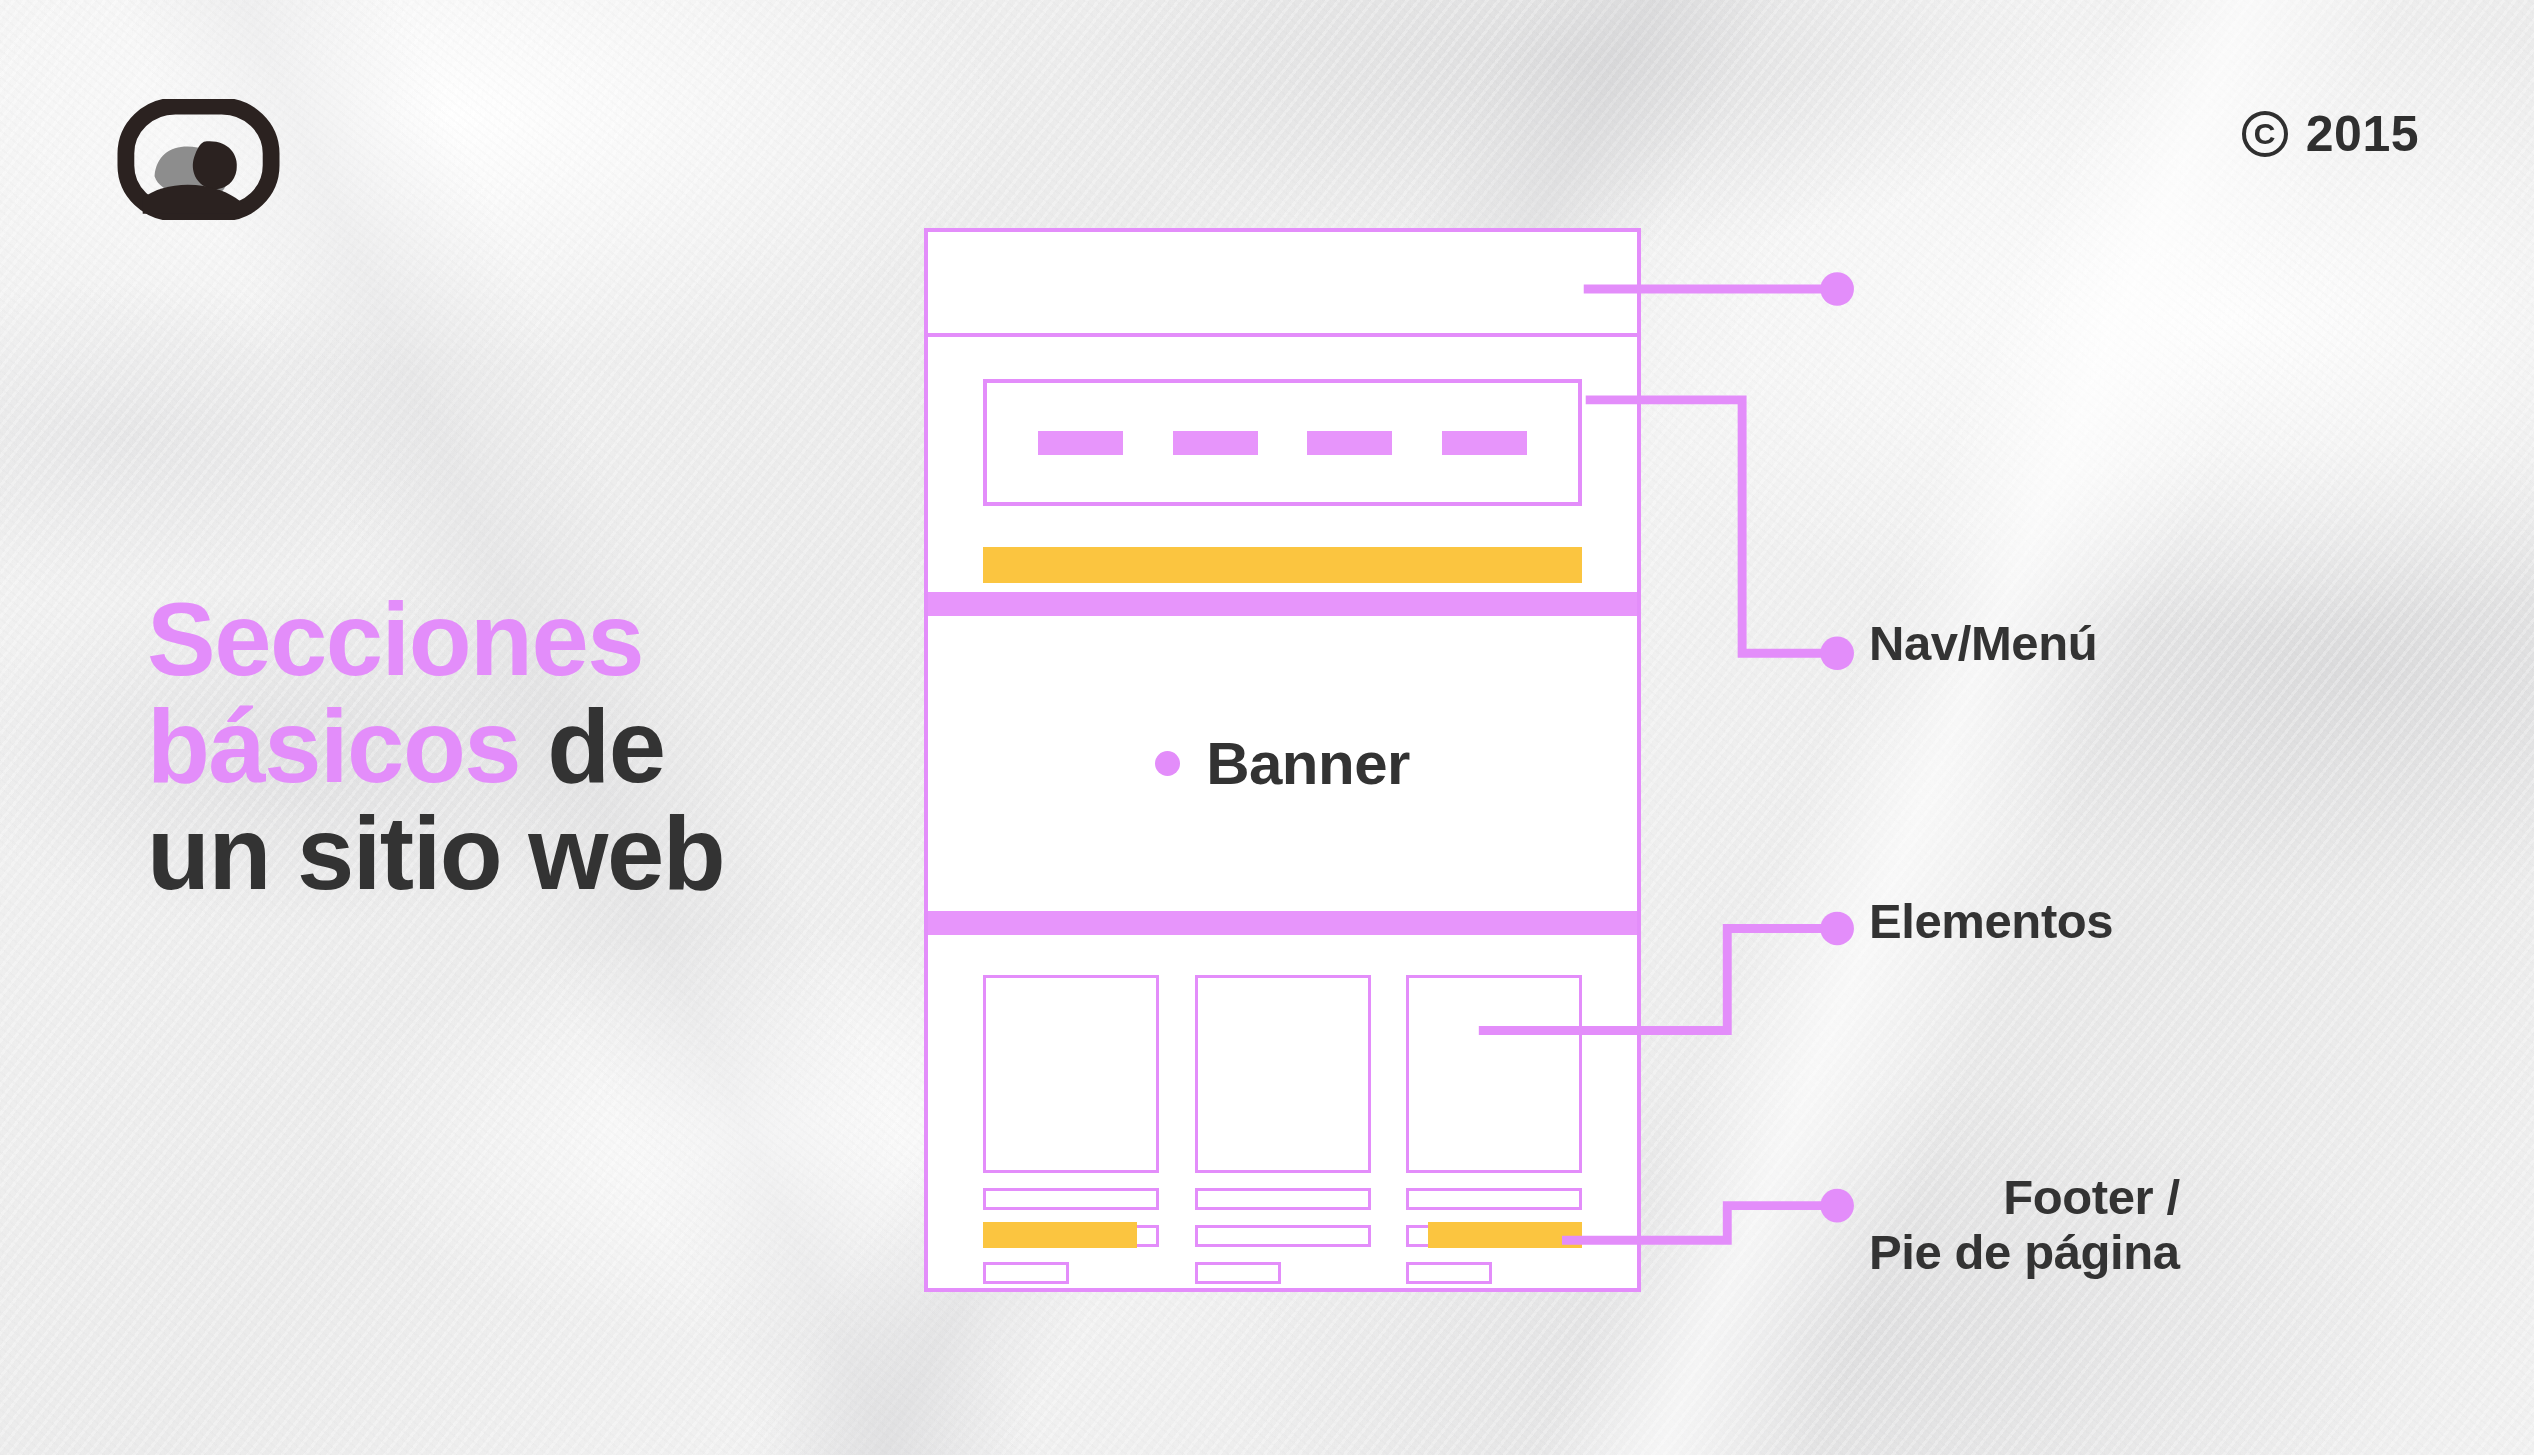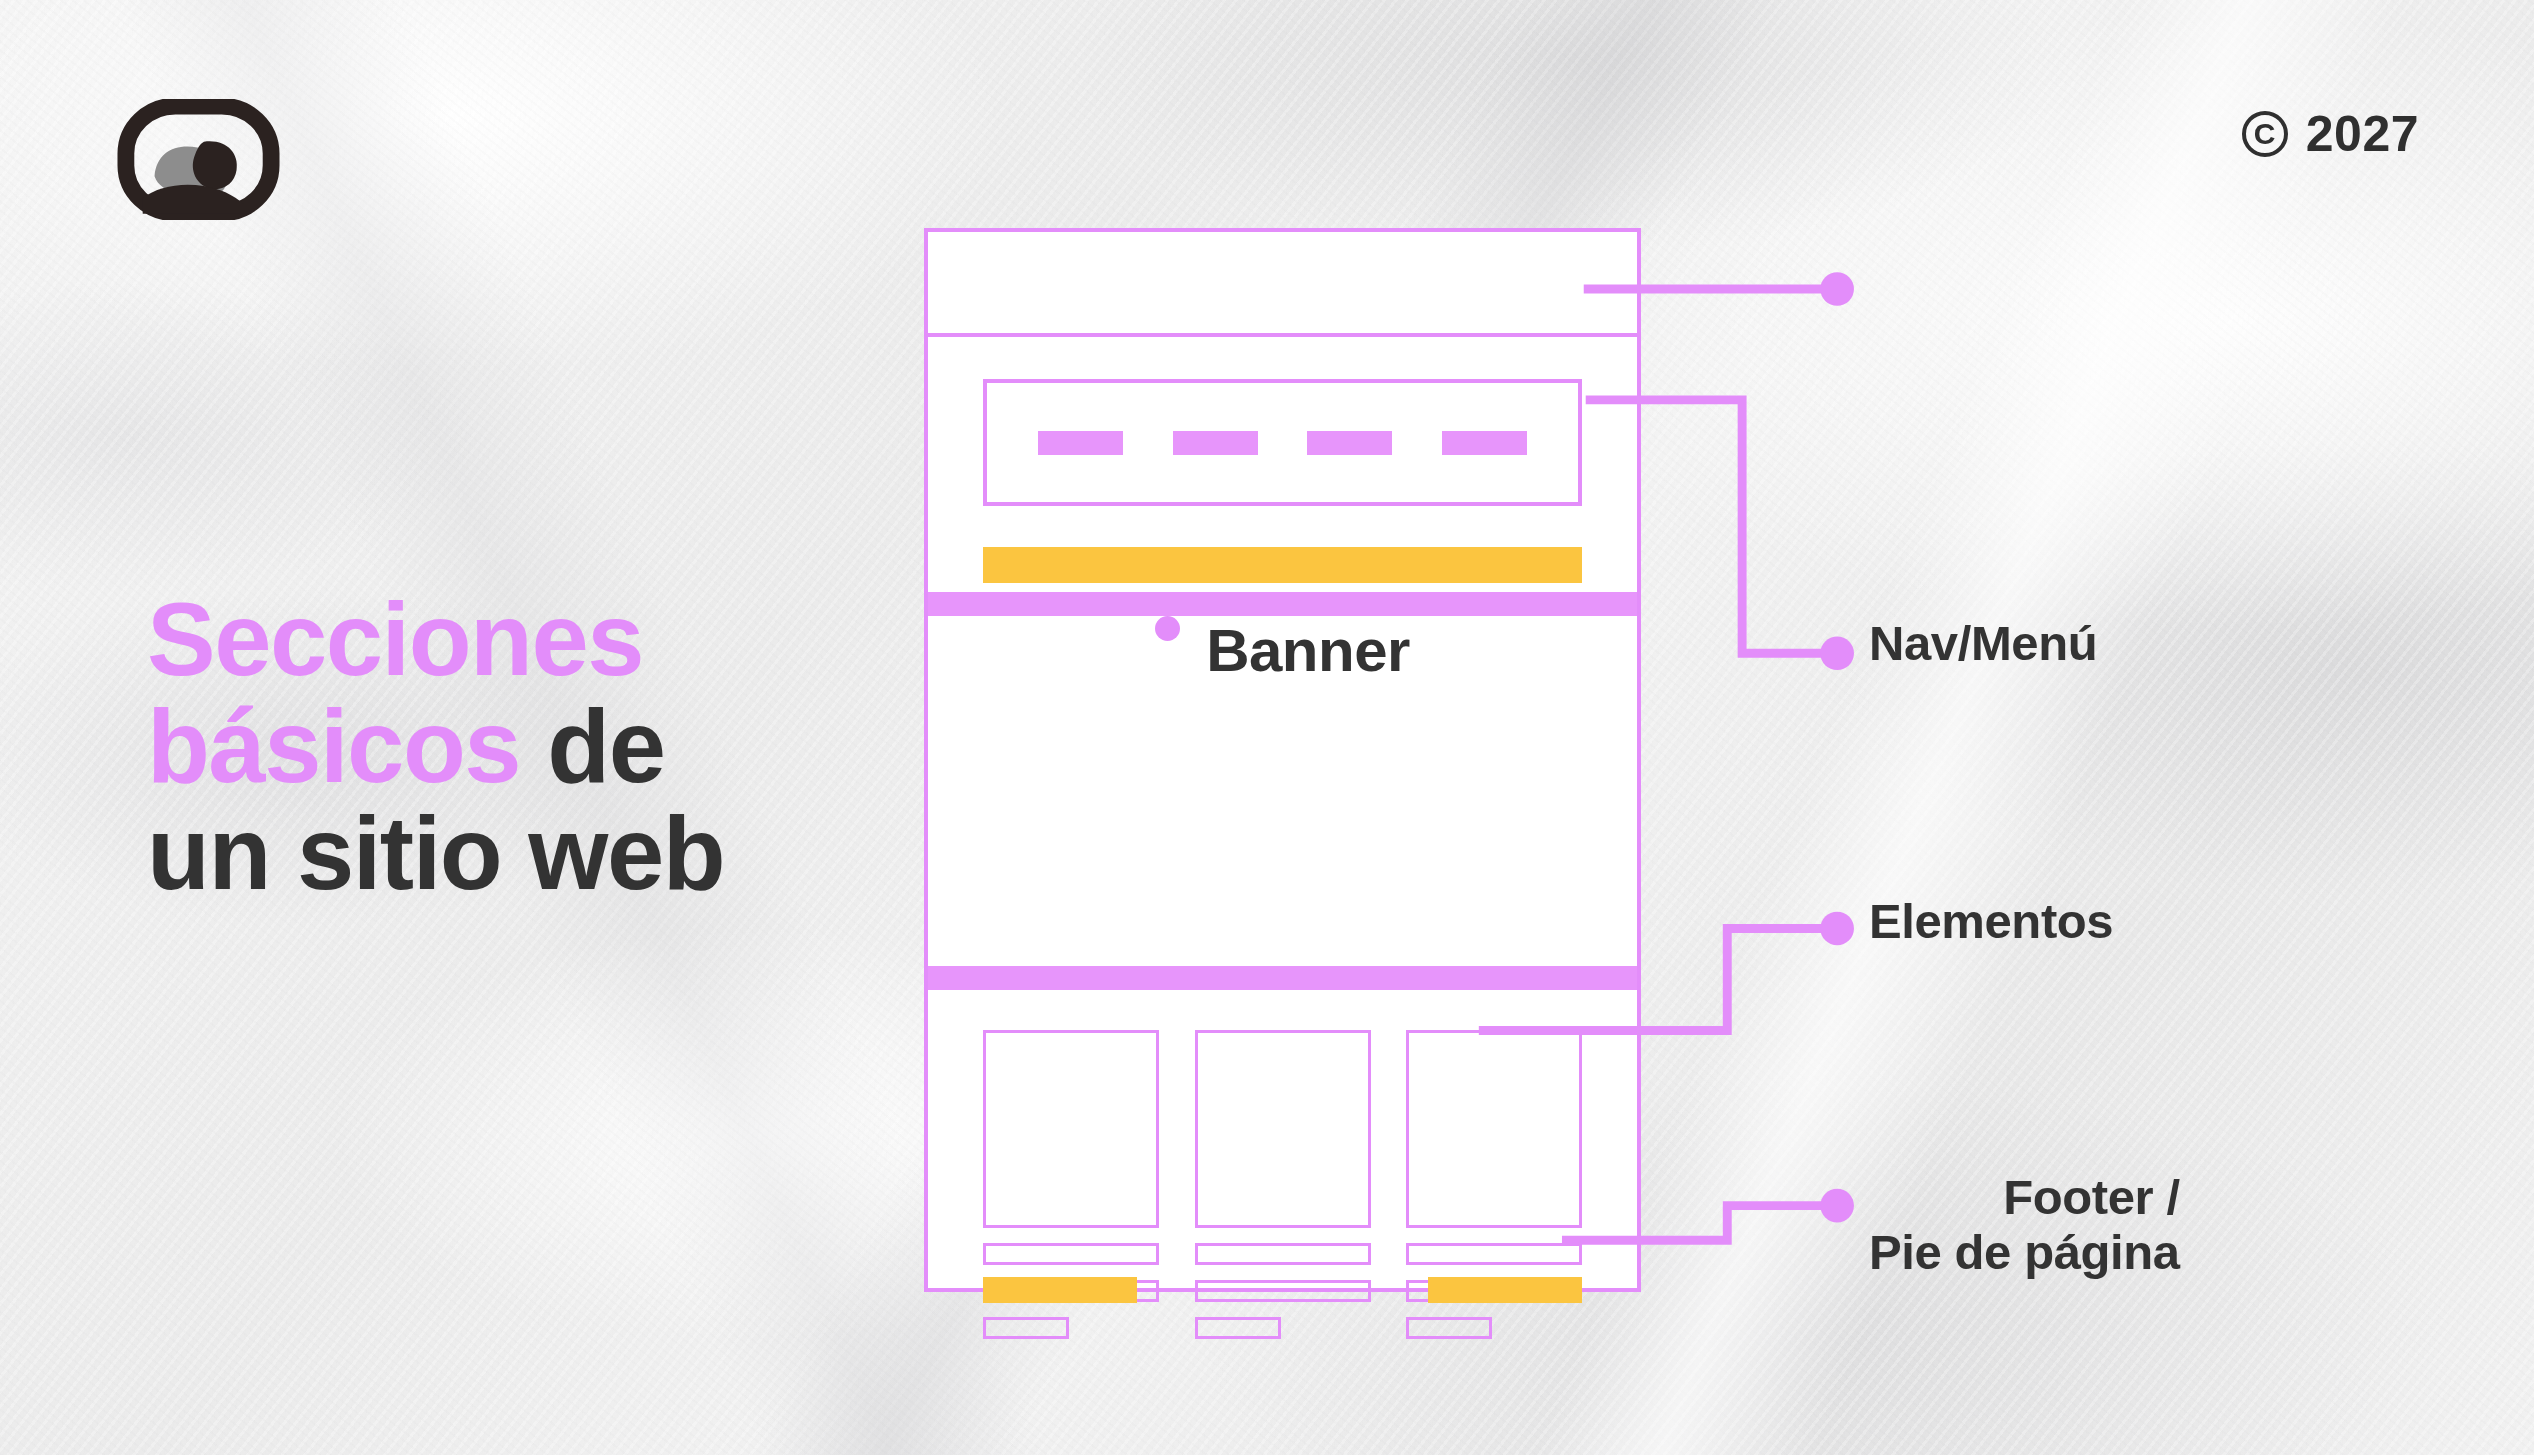--- a/index.html
+++ b/index.html
@@ -78,21 +78,21 @@
     border:4px solid #e38dfa; display:flex; align-items:center;
     justify-content:space-between; padding:0 51px;
   }
   .mk-navitem{ width:85px; height:24px; background:#e795fb; }
   .mk-cta{
     position:absolute; left:55px; top:210px; right:55px; height:36px;
     background:#fbc540;
   }
   .mk-divider{ height:24px; background:#e795fb; }
   .mk-banner{
-    height:350px; display:flex; align-items:flex-start; justify-content:center;
+    height:295px; display:flex; align-items:center; justify-content:center;
     gap:26px;
   }
   .mk-banner .b-dot{ width:25px; height:25px; border-radius:50%; background:#e38dfa; }
   .mk-banner .b-label{ font-size:60px; font-weight:900; color:#333333; letter-spacing:-0.5px; }
   .mk-sections{ position:relative; height:359px; }
   .mk-cards{
     position:absolute; left:55px; right:55px; top:40px;
     display:flex; justify-content:space-between;
   }
   .mk-card{ width:176px; }
@@ -132,21 +132,21 @@
     <svg viewBox="0 0 165 122" xmlns="http://www.w3.org/2000/svg" aria-hidden="true">
       <rect x="9" y="7" width="147" height="108" rx="50" ry="48" fill="none" stroke="#2b2220" stroke-width="17"></rect>
       <path d="M38 78 C40 50 66 42 92 52 C108 58 116 74 110 88 C104 101 82 104 64 98 C50 93 41 87 38 78 Z" fill="#8d8d8d"></path>
       <path d="M88 43 C110 40 124 54 121 72 C119 86 106 94 93 90 C80 86 74 72 78 59 C81 50 84 45 88 43 Z" fill="#2b2220"></path>
       <path d="M26 100 C44 86 76 82 104 92 C120 98 131 107 136 116 L26 116 Z" fill="#2b2220"></path>
     </svg>
   </div>
 
   <div id="copyright">
     <span class="c-mark">C</span>
-    <span>2027</span>
+    <span>2015</span>
   </div>
 
   <h1 id="headline">
     <span class="hl-accent">Secciones</span><br>
     <span class="hl-accent">básicos</span><span> de</span><br>
     <span>un sitio web</span>
   </h1>
 
   <div id="mockup">
 

